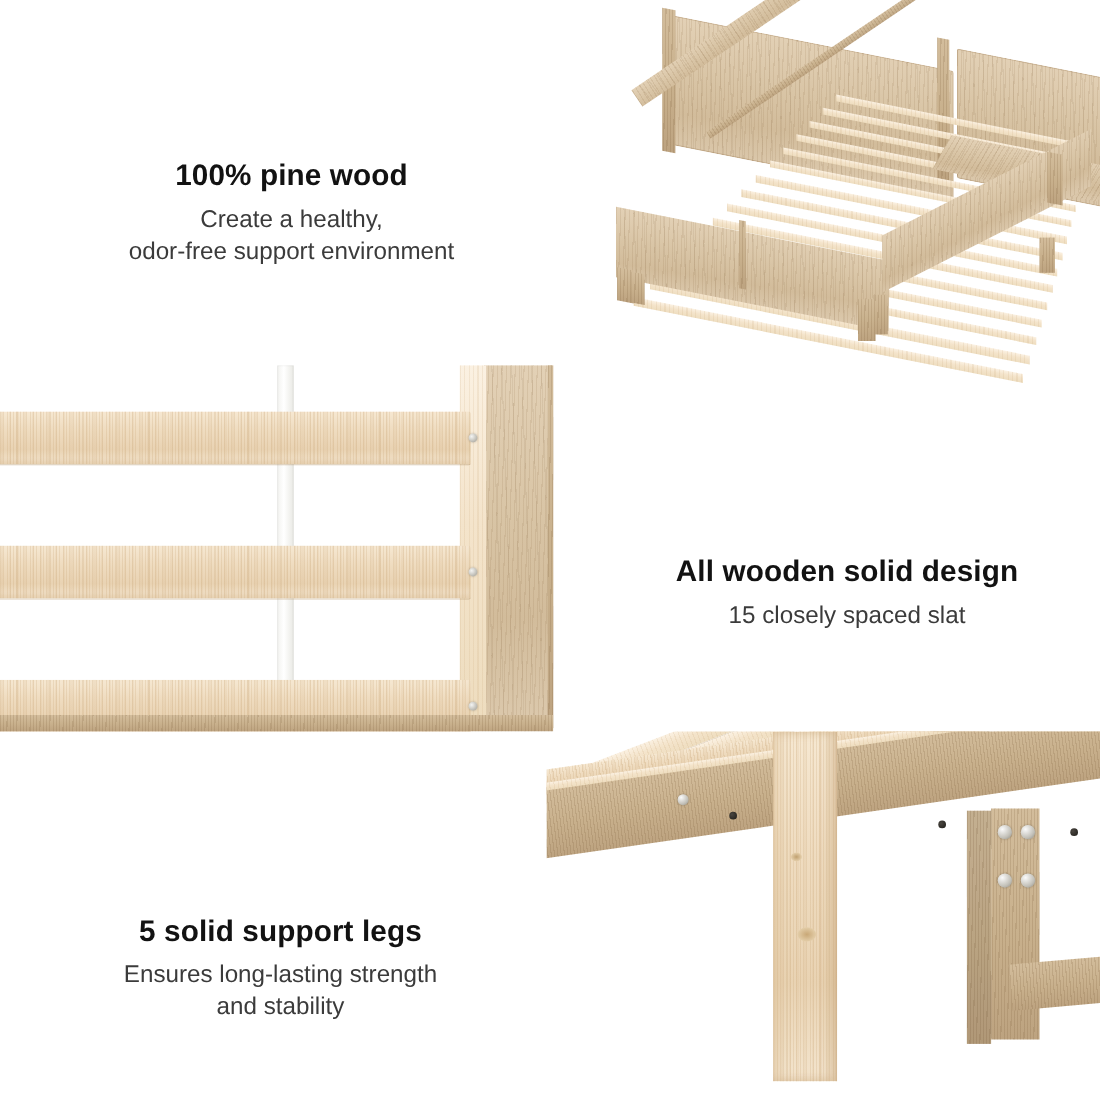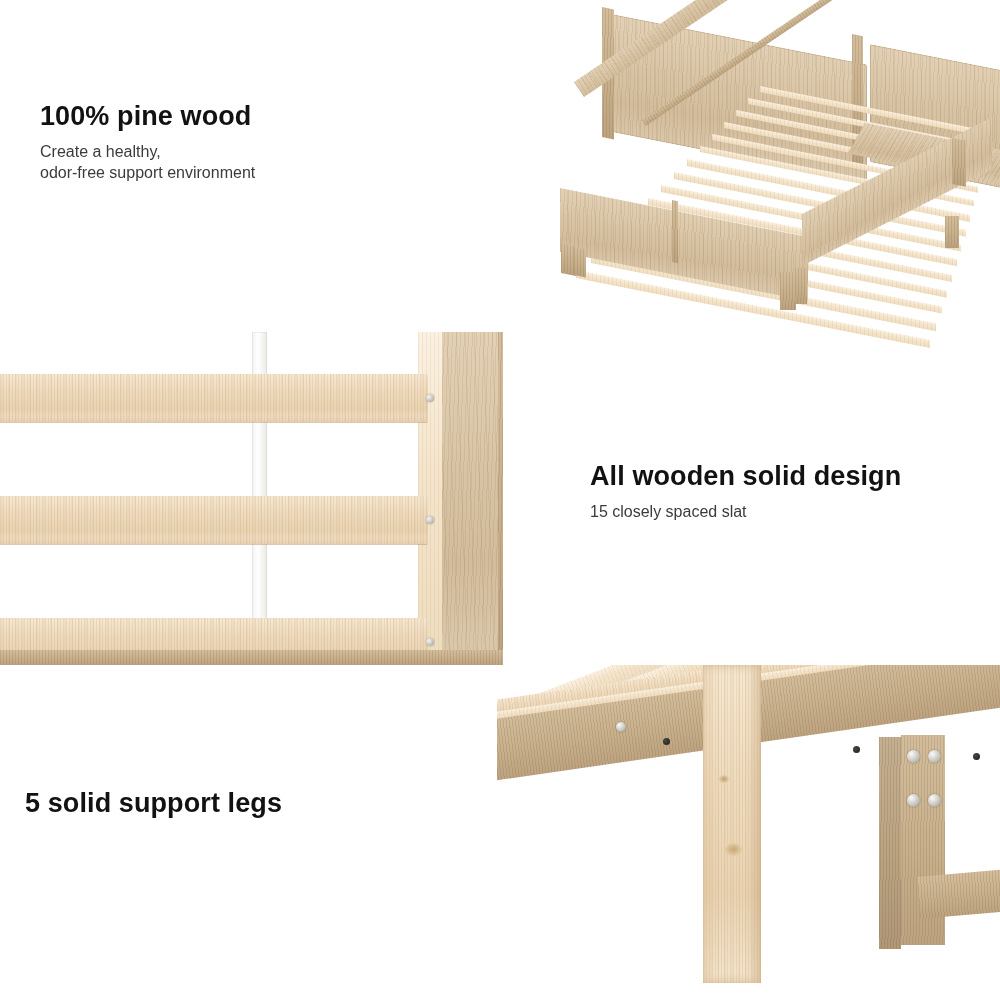--- a/index.html
+++ b/index.html
@@ -3,24 +3,24 @@
 <meta charset="utf-8">
 <style>
   html,body{margin:0;padding:0;background:#fff;}
   body{width:1000px;height:1000px;position:relative;overflow:hidden;
        font-family:"Liberation Sans","DejaVu Sans",sans-serif;
        -webkit-font-smoothing:antialiased;}
 
   .stage{position:absolute;inset:0;background:#ffffff;}
 
   
-  .txt{position:absolute;}
+  .txt{position:absolute;text-align:center;margin-top:43px;}
   .headline{font-size:27px;font-weight:700;color:#121212;letter-spacing:.1px;
             line-height:1.22;white-space:nowrap;}
-  .sub{font-size:16px;font-weight:400;color:#3b3b3b;line-height:1.3;margin-top:9px;}
+  .sub{font-size:22px;font-weight:400;color:#3b3b3b;line-height:1.3;margin-top:9px;}
 
   #text-pine{left:40px;top:100px;width:450px;}
   #text-slats{left:590px;top:460px;width:360px;}
   #text-legs{left:25px;top:787px;width:460px;}
 
   
   .oak{background:
       repeating-linear-gradient(92deg, rgba(150,118,80,.16) 0 1px, rgba(255,255,255,0) 1px 4px),
       repeating-linear-gradient(88deg, rgba(120,92,58,.10) 0 1px, rgba(255,255,255,0) 1px 9px),
       linear-gradient(178deg,#e3d1b6 0%,#d9c5a6 40%,#d2bc9b 70%,#dcc9ad 100%);}
@@ -78,20 +78,24 @@
 
   <div class="txt" id="text-slats">
     <div class="headline">All wooden solid design</div>
     <div class="sub">
       <div>15 closely spaced slat</div>
     </div>
   </div>
 
   <div class="txt" id="text-legs">
     <div class="headline">5 solid support legs</div>
+    <div class="sub">
+      <div>Ensures long-lasting strength</div>
+      <div>and stability</div>
+    </div>
   </div>
 
   <div id="bed-photo">
 
     <div class="pc oak hb-panel" style="left:60px;top:14px;width:255px;height:118px;
                 transform:skewY(11.2deg);transform-origin:left top;"></div>
 
     <div class="pc oak hb-panel" style="left:318px;top:44px;width:143px;height:118px;
                 transform:skewY(11.2deg);transform-origin:left top;"></div>
 

